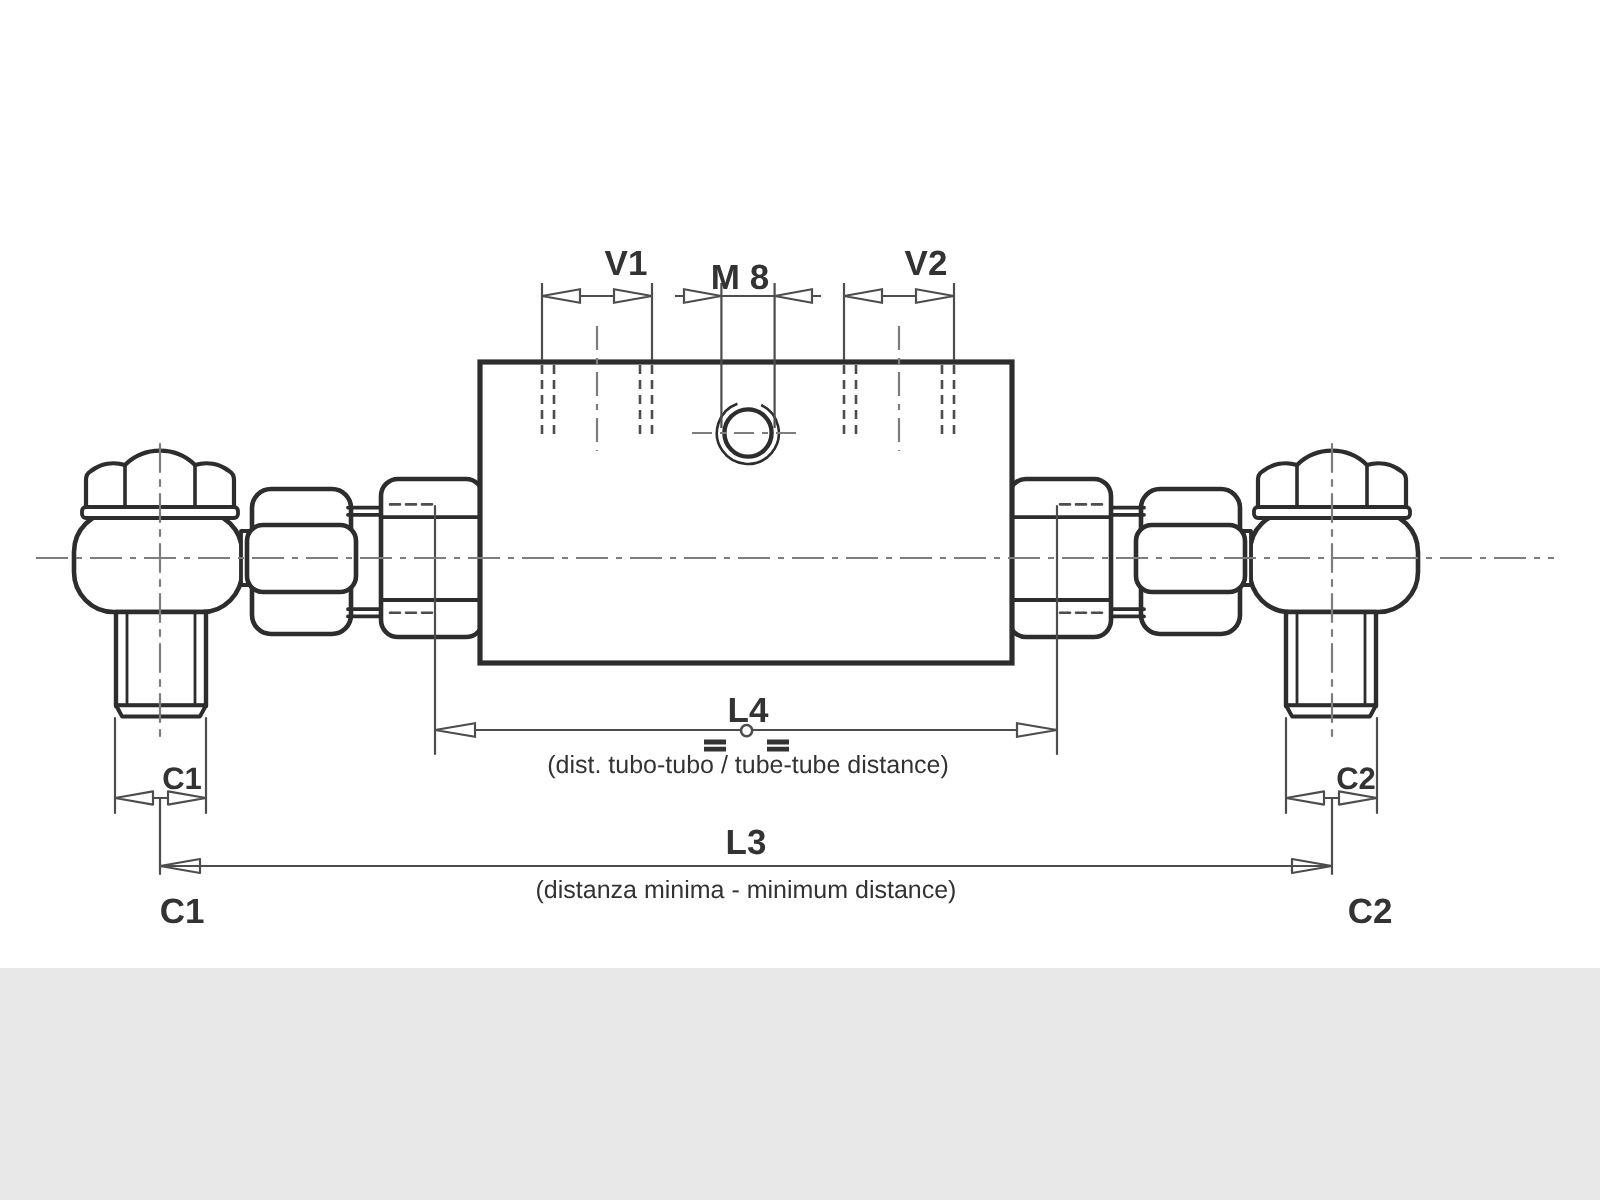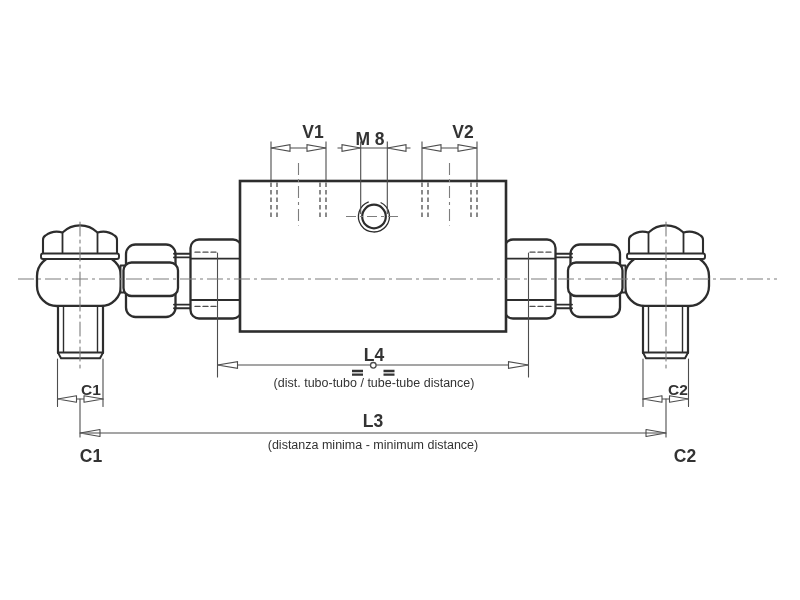--- a/index.html
+++ b/index.html
@@ -1,17 +1,17 @@
 <!DOCTYPE html>
 <html><head>
 <meta charset="utf-8">
 <style>
   html,body{margin:0;padding:0;background:#e8e8e8;}
   .page{
-    width:800px;height:600px;background:#ffffff;position:relative;
+    width:800px;height:484px;background:#ffffff;position:relative;
     font-family:"Liberation Sans", sans-serif;overflow:hidden;
   }
   svg text{
     font-family:"Liberation Sans", sans-serif;
     fill:#333333;
   }
   .dim-label{font-size:17.5px;font-weight:600;}
   .dim-label-sm{font-size:15.5px;font-weight:600;}
   .note-label{font-size:12.5px;font-weight:400;}
   .port-label{font-size:17.5px;font-weight:600;}

